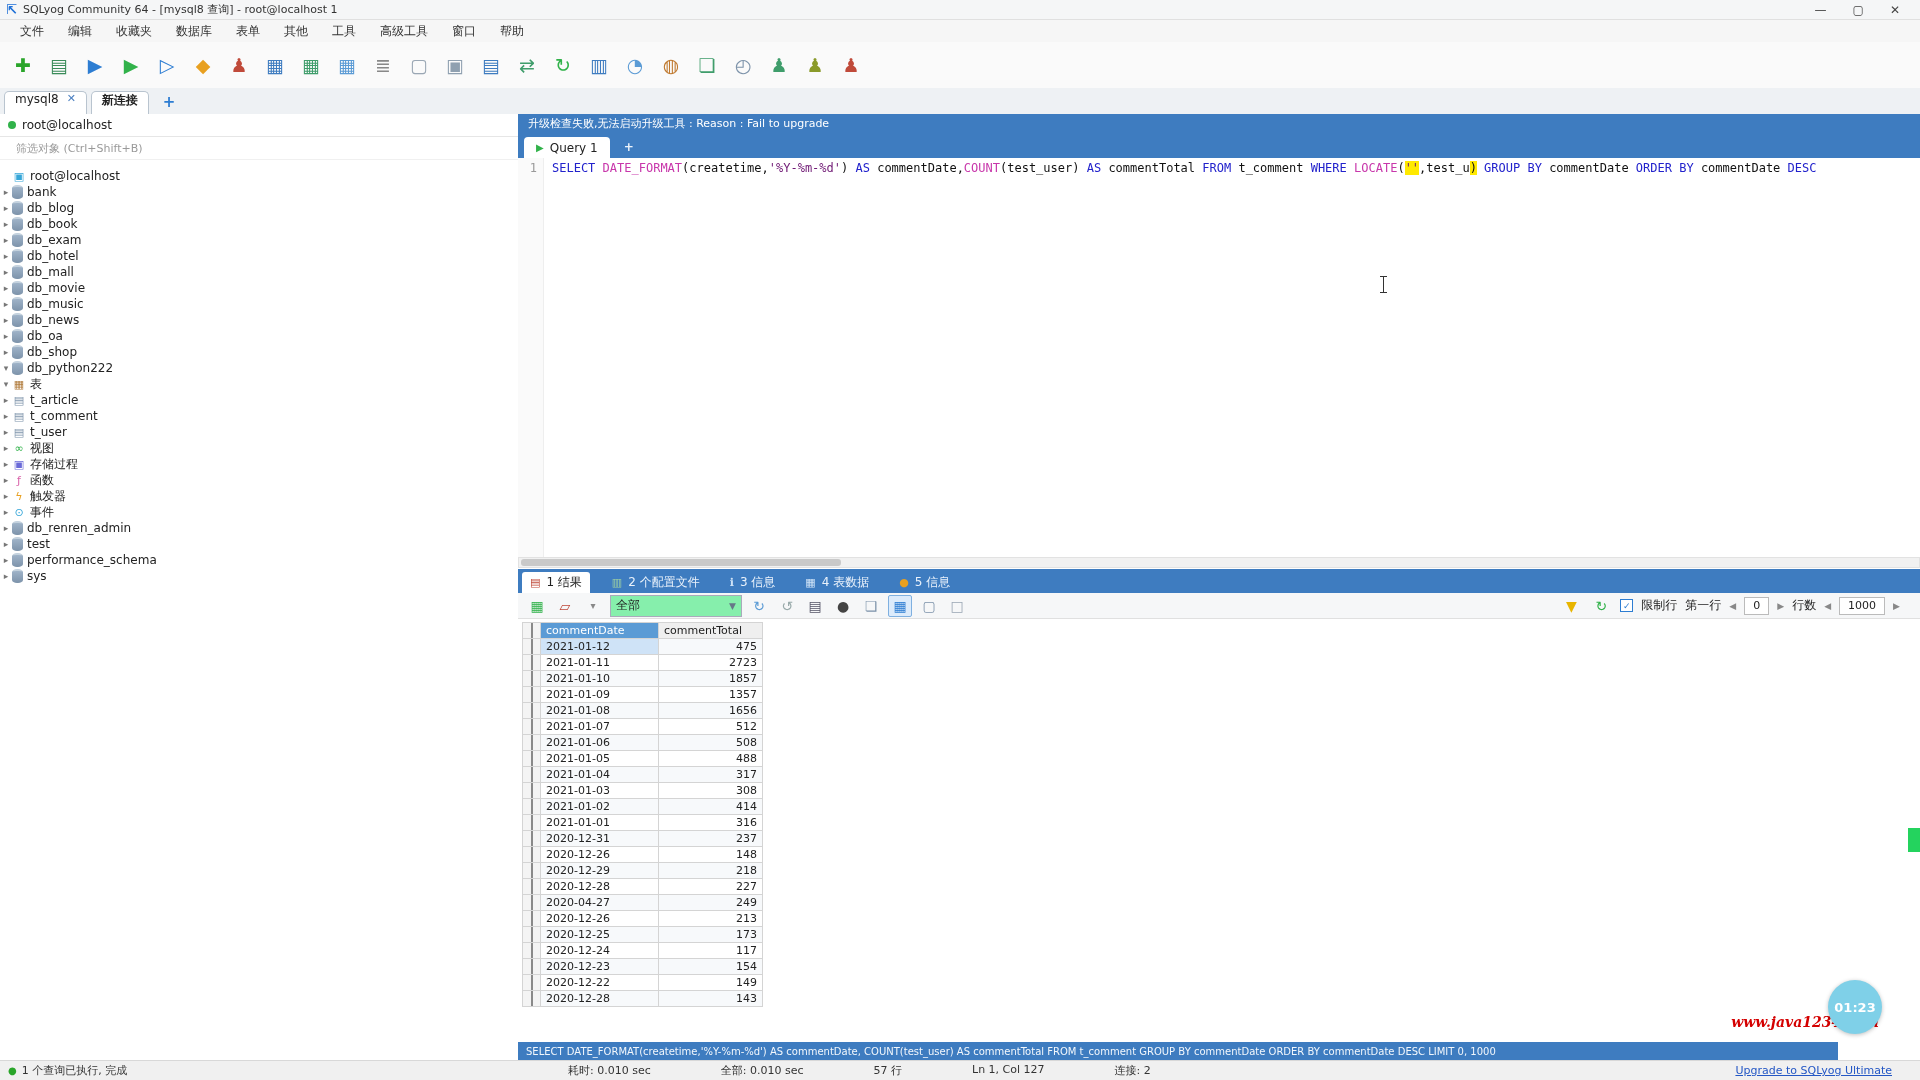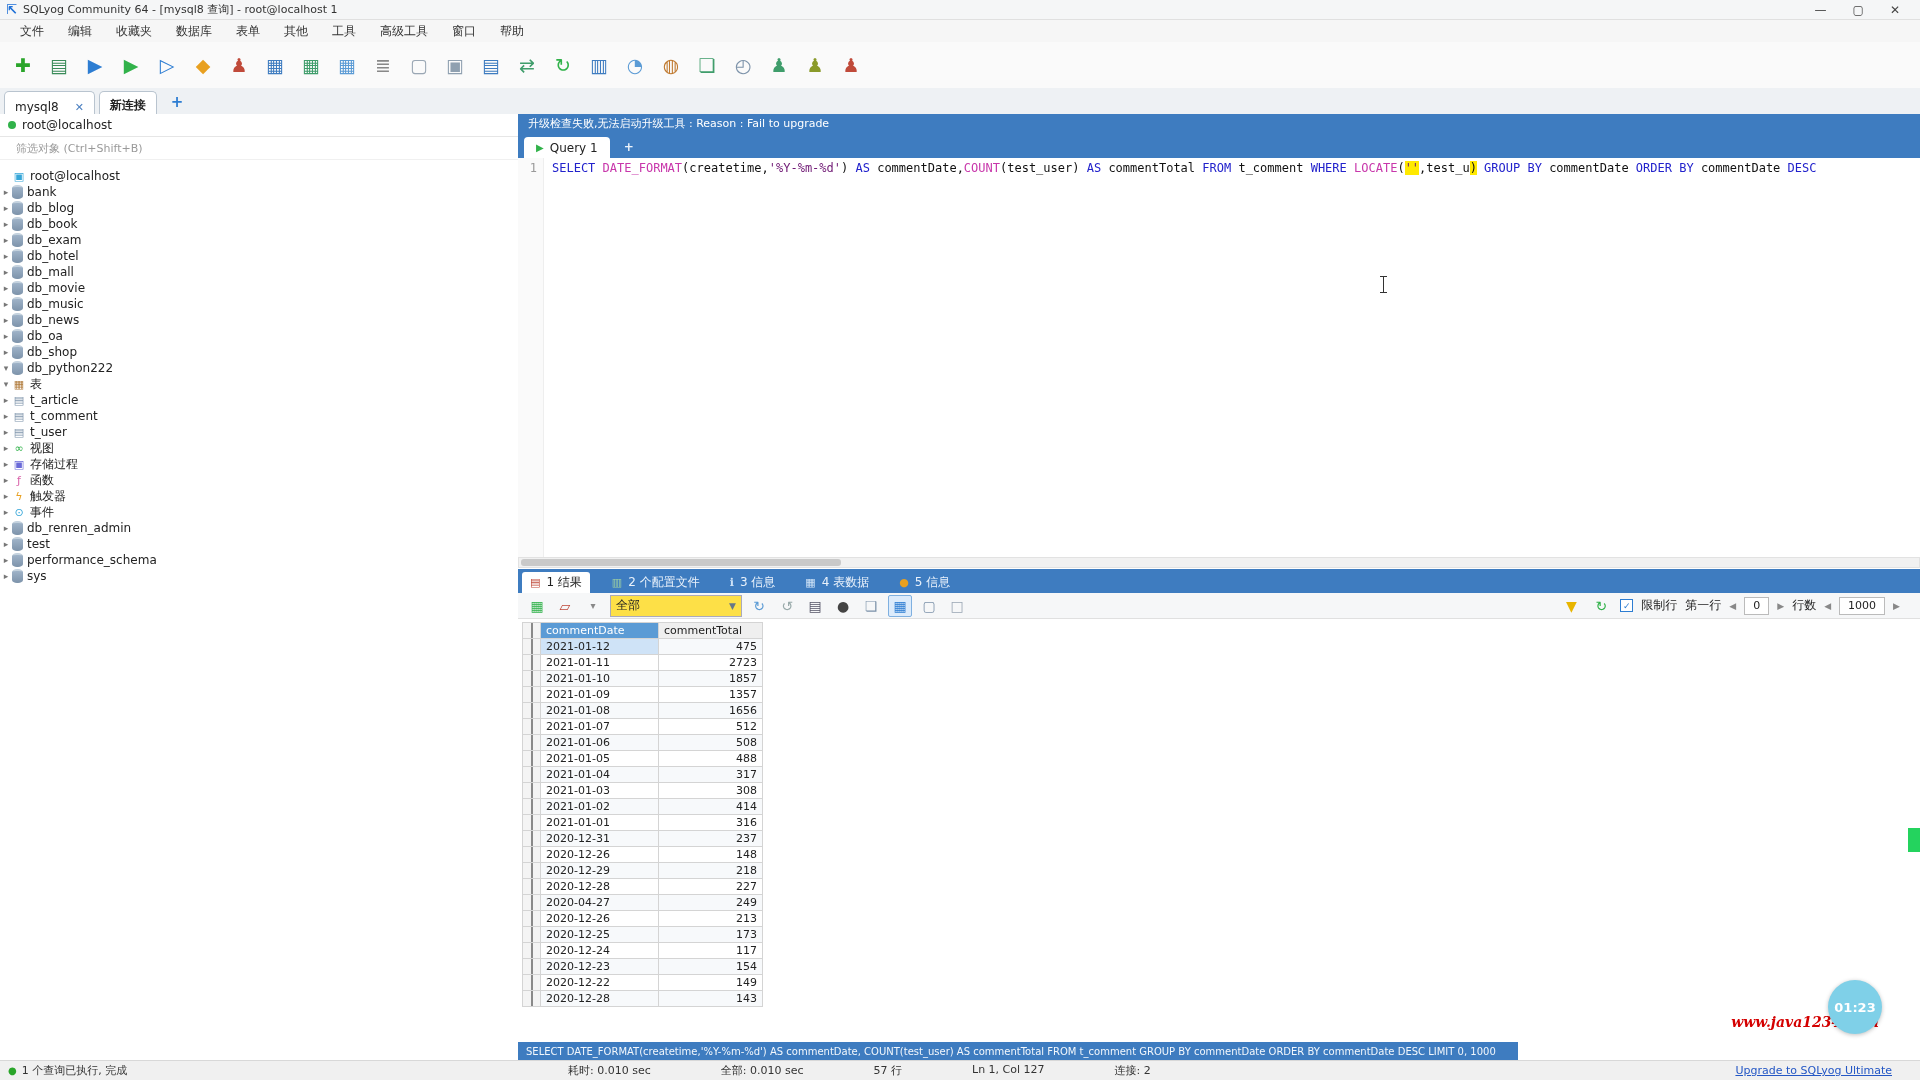--- a/index.html
+++ b/index.html
@@ -11,21 +11,21 @@
   .wincontrols{margin-left:auto;display:flex;gap:26px;padding-right:14px;color:#444;font-size:12px;}
   .wincontrols span{cursor:default;}
   
   .menubar{position:absolute;left:0;top:20px;width:1920px;height:22px;background:#f6f6f6;border-bottom:1px solid #e3e3e3;display:flex;align-items:center;padding-left:8px;}
   .menuitem{padding:2px 12px;color:#333;}
   
   .toolbar{position:absolute;left:0;top:42px;width:1920px;height:46px;background:#fafafa;border-bottom:1px solid #e0e0e0;display:flex;align-items:center;padding-left:8px;gap:6px;}
   .tbtn{width:30px;height:30px;display:flex;align-items:center;justify-content:center;font-size:19px;border-radius:3px;}
   
   .conntabs{position:absolute;left:0;top:88px;width:1920px;height:26px;background:#eef1f4;border-bottom:2px solid #3e7cc0;display:flex;align-items:flex-end;padding-left:4px;gap:4px;}
-  .ctab{height:22px;display:flex;align-items:flex-end;gap:16px;padding:0 10px;border:1px solid #b9c4cf;border-bottom:none;border-radius:5px 5px 0 0;background:#fff;font-size:12px;}
+  .ctab{height:22px;display:flex;align-items:flex-start;gap:8px;padding:0 10px;border:1px solid #b9c4cf;border-bottom:none;border-radius:5px 5px 0 0;background:#fff;font-size:12px;}
   .ctab.inactive{background:#fff;}
   .ctab .x{color:#4a7fc0;font-size:11px;}
   .addtab{color:#2d7dd2;font-weight:bold;font-size:15px;margin-left:10px;margin-bottom:3px;}
   
   .leftpanel{position:absolute;left:0;top:114px;width:620px;height:946px;background:#fff;border-right:1px solid #aab4bd;box-sizing:border-box;overflow:hidden;}
   .connsel{display:flex;align-items:center;gap:6px;height:22px;border-bottom:1px solid #e6e6e6;padding:0 8px;}
   .conndot{width:8px;height:8px;border-radius:50%;background:#31b24a;}
   .connsel .caret{margin-left:auto;color:#789;font-size:10px;}
   .filterrow{height:22px;display:flex;align-items:center;padding:0 16px;color:#9a9a9a;border-bottom:1px solid #f0f0f0;font-size:11px;}
   .tree{padding-top:8px;}
@@ -50,41 +50,41 @@
   .hscroll{position:absolute;left:0;top:443px;width:100%;height:11px;background:#f1f1f1;border:1px solid #e2e2e2;box-sizing:border-box;}
   .hthumb{width:320px;height:7px;background:#c9c9c9;margin:1px 0 0 2px;border-radius:3px;}
   
   .reshead{position:absolute;left:0;top:455px;width:100%;height:24px;background:#3e7cc0;display:flex;align-items:flex-end;padding-left:4px;box-sizing:border-box;gap:14px;}
   .rtab{display:flex;align-items:center;gap:6px;color:#eaf2fb;font-size:12px;height:21px;padding:0 8px;}
   .rtab.active{background:#fff;color:#222;border-radius:3px 3px 0 0;}
   .rtab .rico{font-size:11px;}
   .restoolbar{position:absolute;left:0;top:479px;width:100%;height:26px;background:#f6f7f8;border-bottom:1px solid #e0e0e0;display:flex;align-items:center;padding:0 8px;box-sizing:border-box;gap:6px;font-size:12px;}
   .rbtn{width:22px;height:20px;display:flex;align-items:center;justify-content:center;font-size:14px;border-radius:2px;}
   .rbtn.active{background:#dcebfb;border:1px solid #7fb0e0;}
-  .rcombo{width:120px;height:20px;border:1px solid #aab;background:#fde047;display:flex;align-items:center;padding:0 5px;gap:13px;}
+  .rcombo{width:120px;height:20px;border:1px solid #aab;background:#86efac;display:flex;align-items:center;padding:0 5px;gap:13px;}
   .rcombo .caret{margin-left:auto;color:#678;font-size:9px;}
   .rright{margin-left:auto;display:flex;align-items:center;gap:8px;padding-right:12px;}
   .chk{width:11px;height:11px;border:1px solid #2d7dd2;background:#fff;display:inline-flex;align-items:center;justify-content:center;color:#2d7dd2;font-size:9px;}
   .stepval{border:1px solid #bbb;background:#fff;padding:0 8px;height:16px;display:flex;align-items:center;font-size:11px;}
   .steparrow{color:#888;font-size:9px;}
   
   .grid{position:absolute;left:4px;top:508px;border-collapse:collapse;font-size:11px;}
   .grid th,.grid td{border:1px solid #d4d4d4;height:16px;padding:0 5px;box-sizing:border-box;}
   .grid th{background:#efefef;font-weight:normal;text-align:left;}
   .grid th.selcol{background:#5b9bd5;color:#fff;}
   .grid td.cb,.grid th.cb{width:18px;padding:0;text-align:center;background:#f4f4f4;}
   .cbbox{width:9px;height:9px;border:1px solid #8a8a8a;background:#fff;margin:0 auto;}
   .grid td.date{width:118px;}
   .grid td.total{width:104px;text-align:right;}
   .grid tr.sel td.date{background:#cfe3f7;border:1px dashed #3e7cc0;}
   .grid tr.sel td.total{background:#e2eefb;}
   .grid tr:nth-child(even) td:not(.cb){background:#f7f9fb;}
   .grid tr.sel:nth-child(even) td.date{background:#cfe3f7;}
   
-  .bluebar{position:absolute;left:0;top:928px;width:1000px;height:18px;background:#3e7cc0;color:#f2f7fc;font-size:10px;display:flex;align-items:center;padding-left:8px;box-sizing:border-box;white-space:nowrap;overflow:hidden;}
+  .bluebar{position:absolute;left:0;top:928px;width:1320px;height:18px;background:#3e7cc0;color:#f2f7fc;font-size:10px;display:flex;align-items:center;padding-left:8px;box-sizing:border-box;white-space:nowrap;overflow:hidden;}
   .brandrow{position:absolute;left:1172px;top:899px;width:230px;height:18px;background:#fff;display:flex;align-items:center;justify-content:center;}
   .java1234{color:#d40000;font-family:"DejaVu Serif","Liberation Serif",serif;font-style:italic;font-weight:bold;font-size:14px;}
   
   .statusbar{position:absolute;left:0;top:1060px;width:1920px;height:20px;background:#f0f0f0;border-top:1px solid #d8d8d8;display:flex;align-items:center;font-size:11px;color:#333;box-sizing:border-box;padding:0 8px;}
   .sb-left{display:flex;align-items:center;gap:5px;width:560px;}
   .sb-ok{color:#2aa52a;font-size:10px;}
   .sb-mid{display:flex;gap:70px;}
   .sb-link{margin-left:auto;color:#2457c5;text-decoration:underline;padding-right:20px;}
   
   .bubble{position:absolute;left:1828px;top:980px;width:54px;height:54px;border-radius:50%;background:#7fd0e8;color:#fff;display:flex;align-items:center;justify-content:center;font-weight:bold;font-size:13px;box-shadow:0 1px 4px rgba(0,0,0,.25);}

